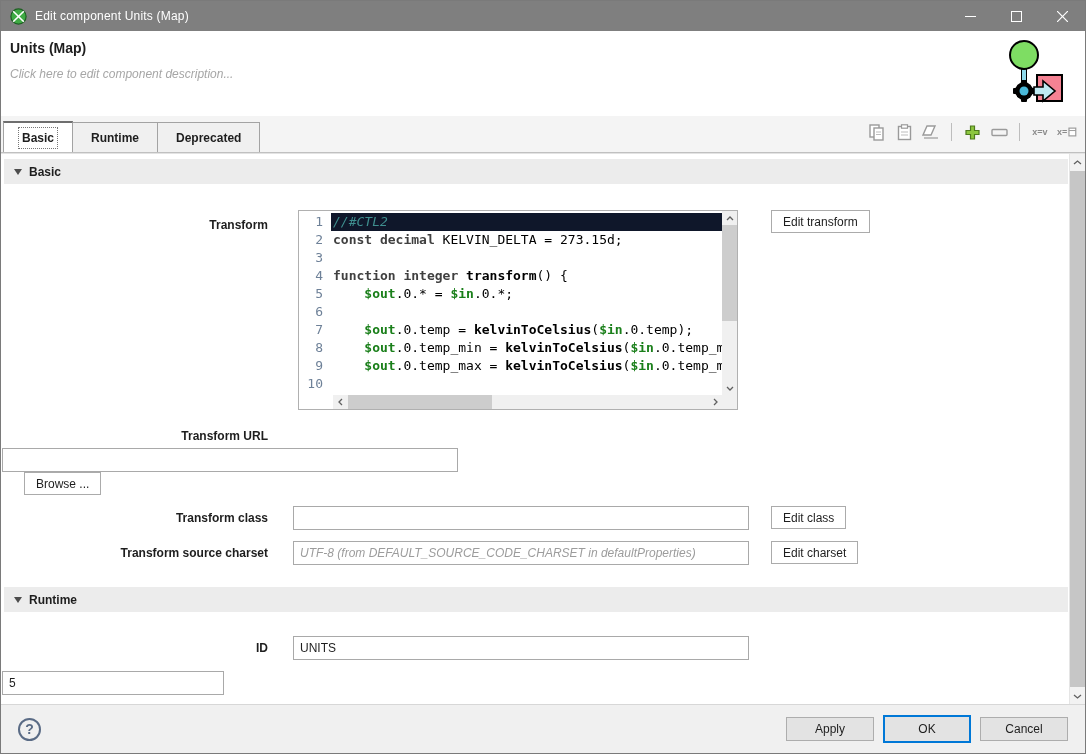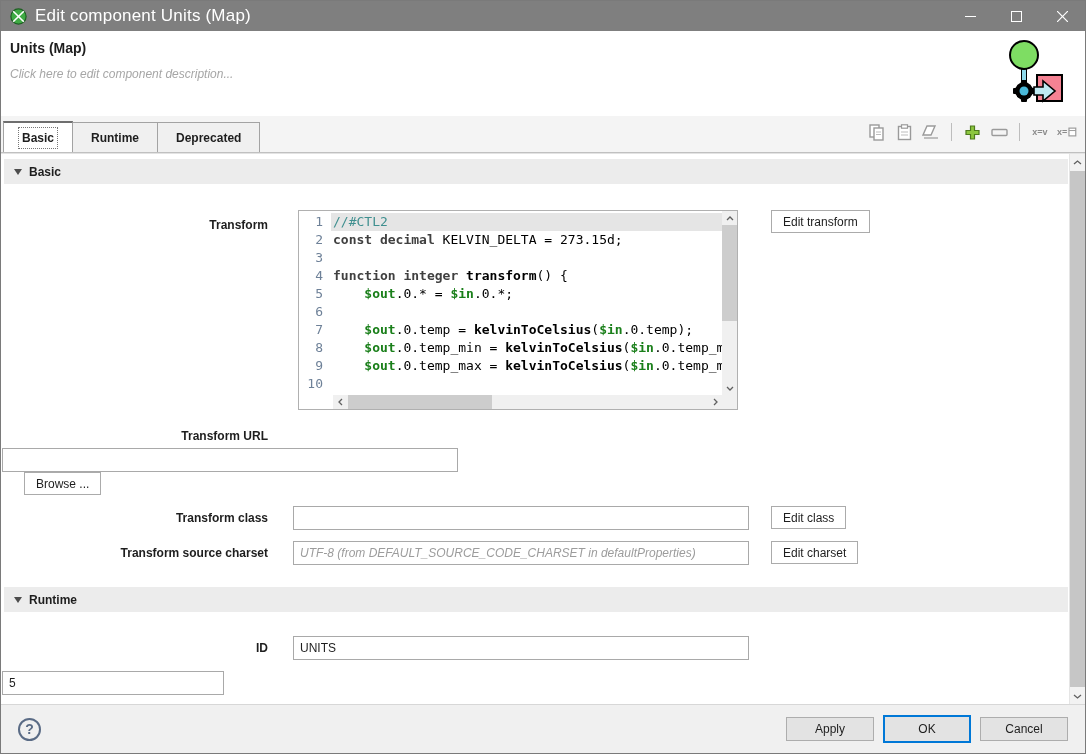--- a/index.html
+++ b/index.html
@@ -11,21 +11,21 @@
     border:1px solid #7a7a7a; display:flex; flex-direction:column;
     position:relative; overflow:hidden;
   }
 
   
   .titlebar {
     height:30px; background:#7f7f7f; color:#ffffff;
     display:flex; align-items:center; flex:0 0 auto;
   }
   .titlebar .app-icon { width:17px; height:17px; margin:0 8px 0 9px; flex:0 0 auto; }
-  .titlebar .title-text { font-size:17px; letter-spacing:.2px; }
+  .titlebar .title-text { font-size:12px; letter-spacing:.2px; }
   .win-controls { margin-left:auto; display:flex; height:100%; }
   .win-btn { width:46px; height:100%; display:flex; align-items:center; justify-content:center; cursor:default; }
   .win-btn svg { display:block; }
 
   
   .header { height:85px; background:#ffffff; position:relative; flex:0 0 auto; }
   .header .comp-title { font-size:14px; font-weight:bold; color:#1e1e1e; padding:9px 0 0 9px; }
   .header .comp-desc { font-size:12px; font-style:italic; color:#a6a6a6; padding:11px 0 0 9px; }
   .header .comp-icon { position:absolute; right:22px; top:8px; }
 
@@ -98,21 +98,21 @@
   .editor {
     width:440px; height:200px; border:1px solid #b0b0b0; background:#ffffff;
     display:flex; flex-direction:column; overflow:hidden; margin-left:5px;
     font-family:"DejaVu Sans Mono", monospace; font-size:13px;
   }
   .editor-main { flex:1 1 auto; display:flex; overflow:hidden; }
   .code-lines { flex:1 1 auto; overflow:hidden; padding-top:2px; }
   .code-line { display:flex; height:18px; line-height:18px; white-space:pre; }
   .code-line .ln { width:32px; flex:0 0 auto; text-align:right; color:#6e8198; padding-right:8px; }
   .code-line .lc { flex:1 1 auto; overflow:hidden; padding-left:2px; }
-  .code-line.hl .lc { background:#e5e5e5; }
+  .code-line.hl .lc { background:#0f172a;font-style:italic; }
   .seg-kw { color:#404040; font-weight:bold; }
   .seg-fn { color:#000000; font-weight:bold; }
   .seg-var { color:#1a7f1a; font-weight:bold; }
   .seg-ctl { color:#3f8f8f; }
   .seg-pl { color:#000000; }
 
   
   .ed-vscroll { width:15px; flex:0 0 auto; background:#f0f0f0; display:flex; flex-direction:column; }
   .ed-vscroll .sb-arrow { height:14px; display:flex; align-items:center; justify-content:center; flex:0 0 auto; }
   .ed-vscroll .sb-thumb { background:#cdcdcd; width:100%; height:96px; margin-top:0; }

